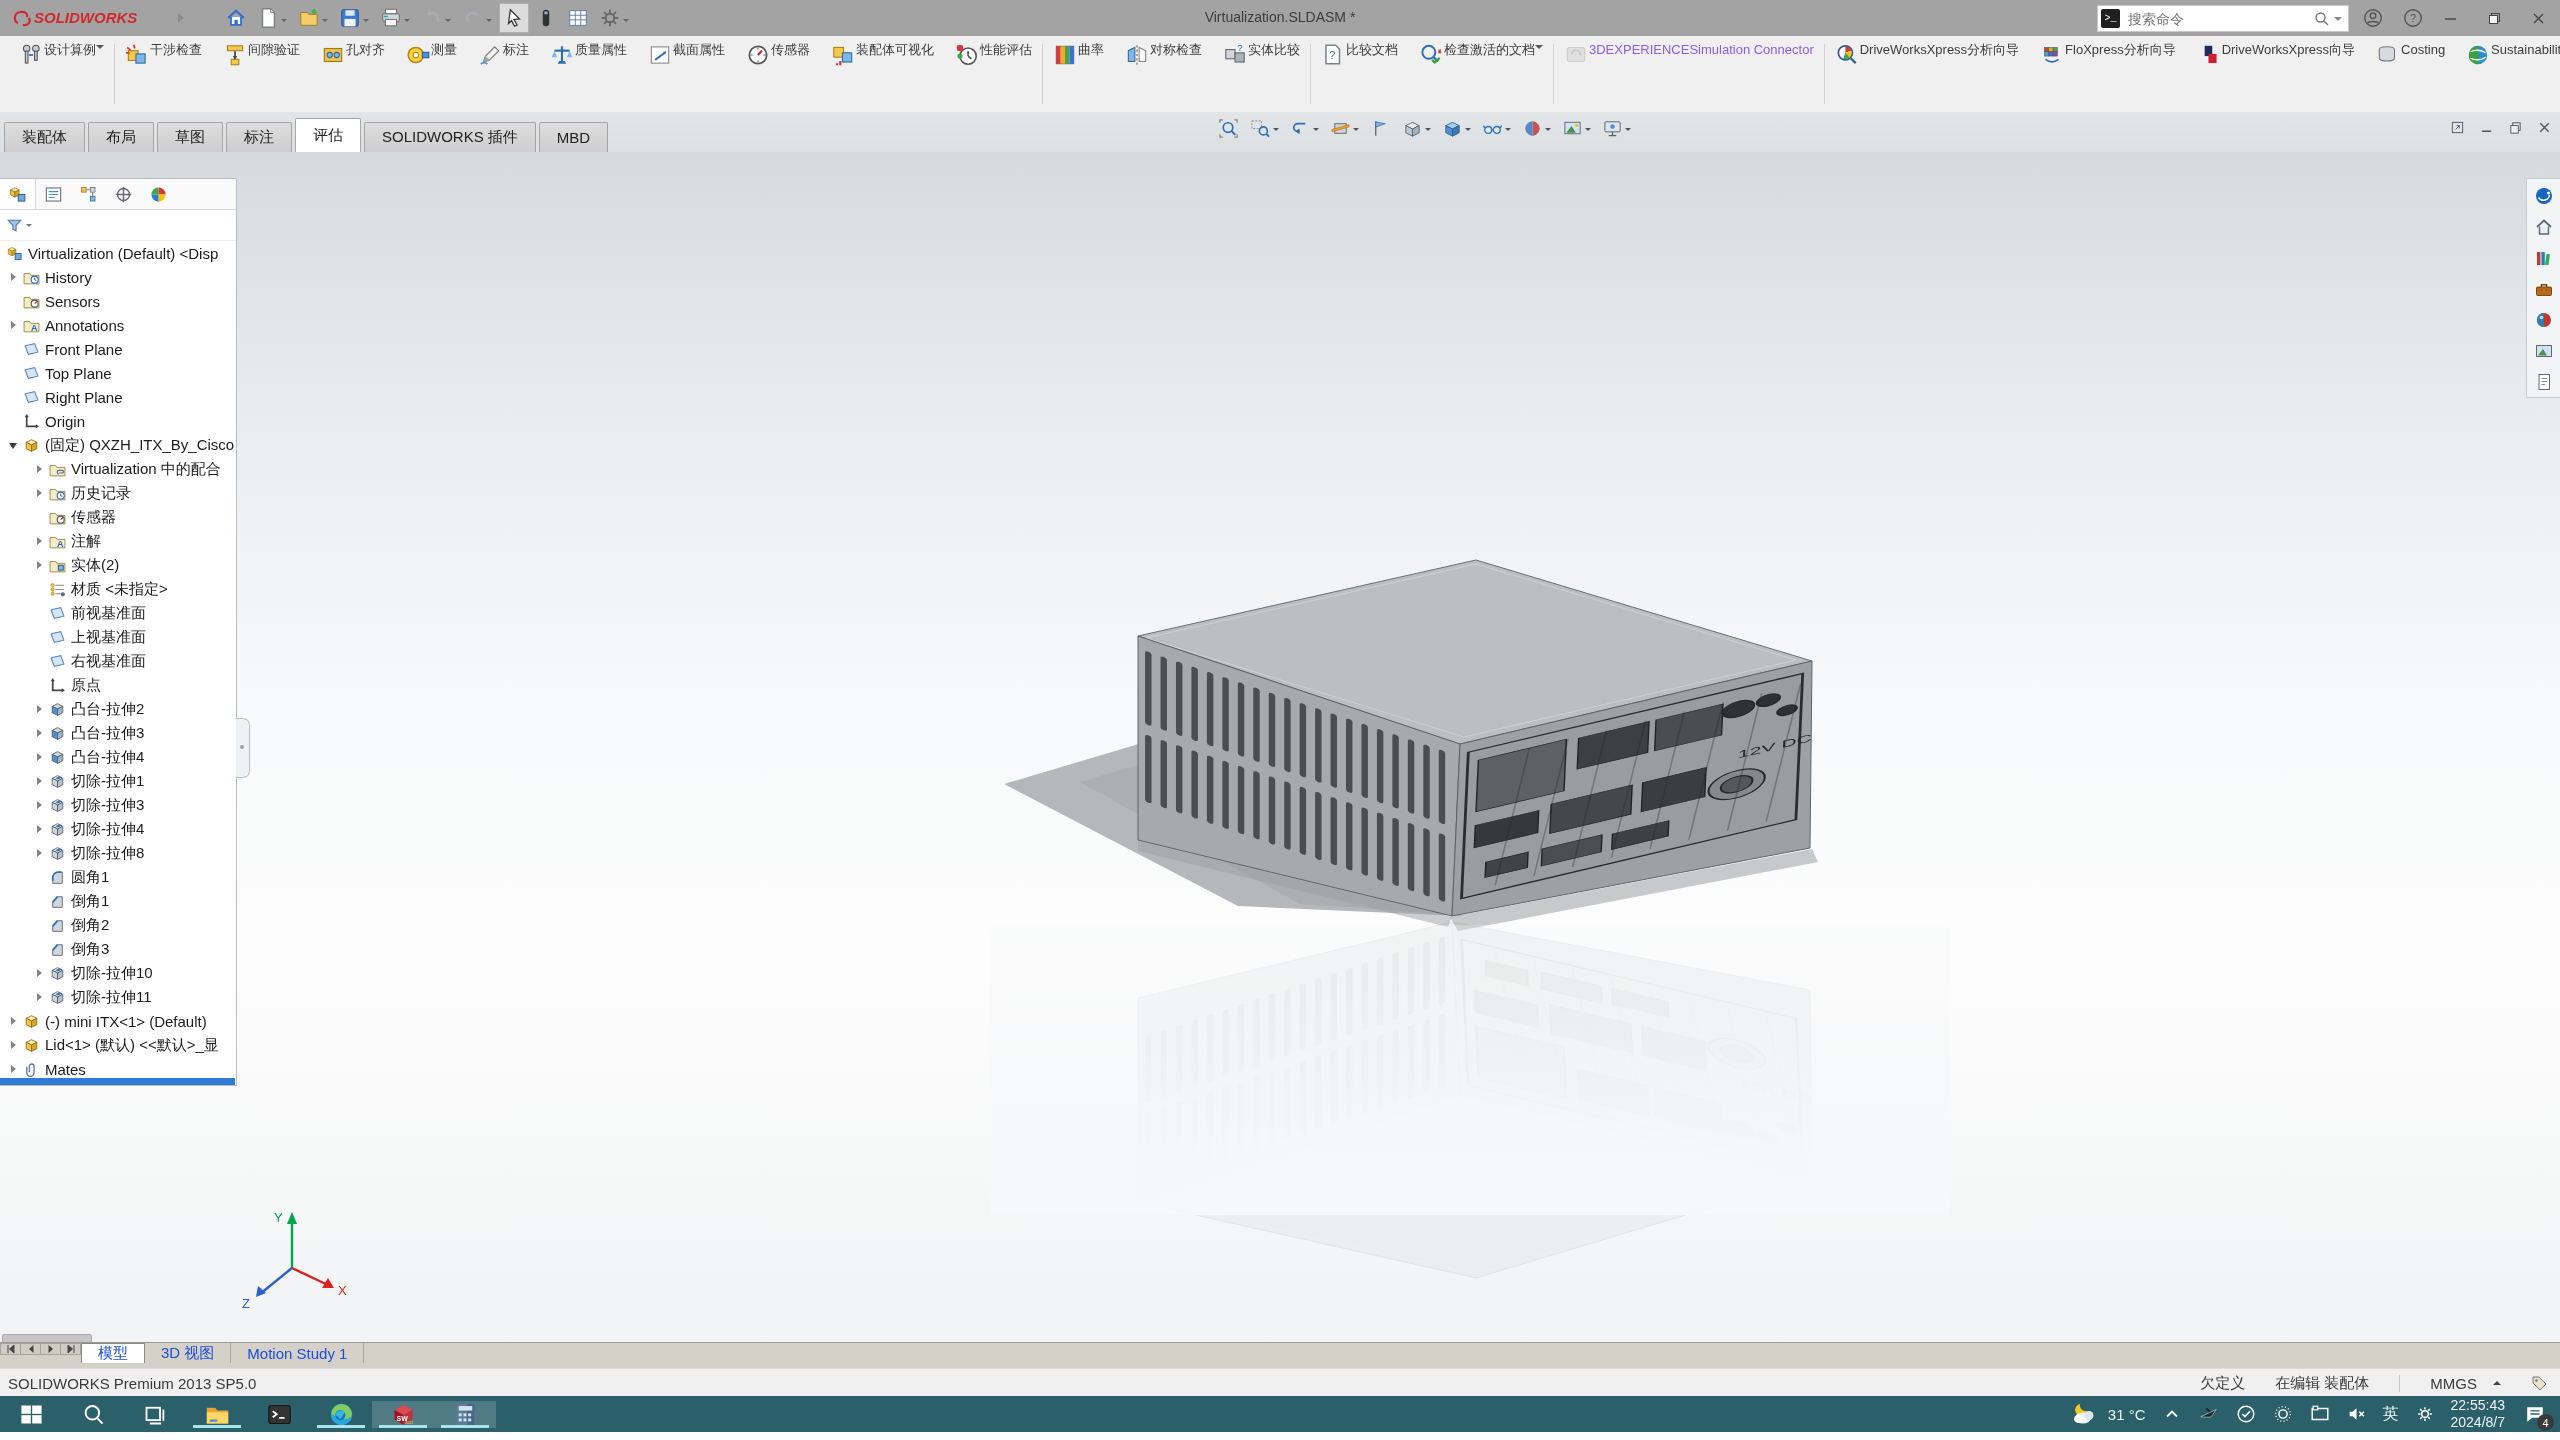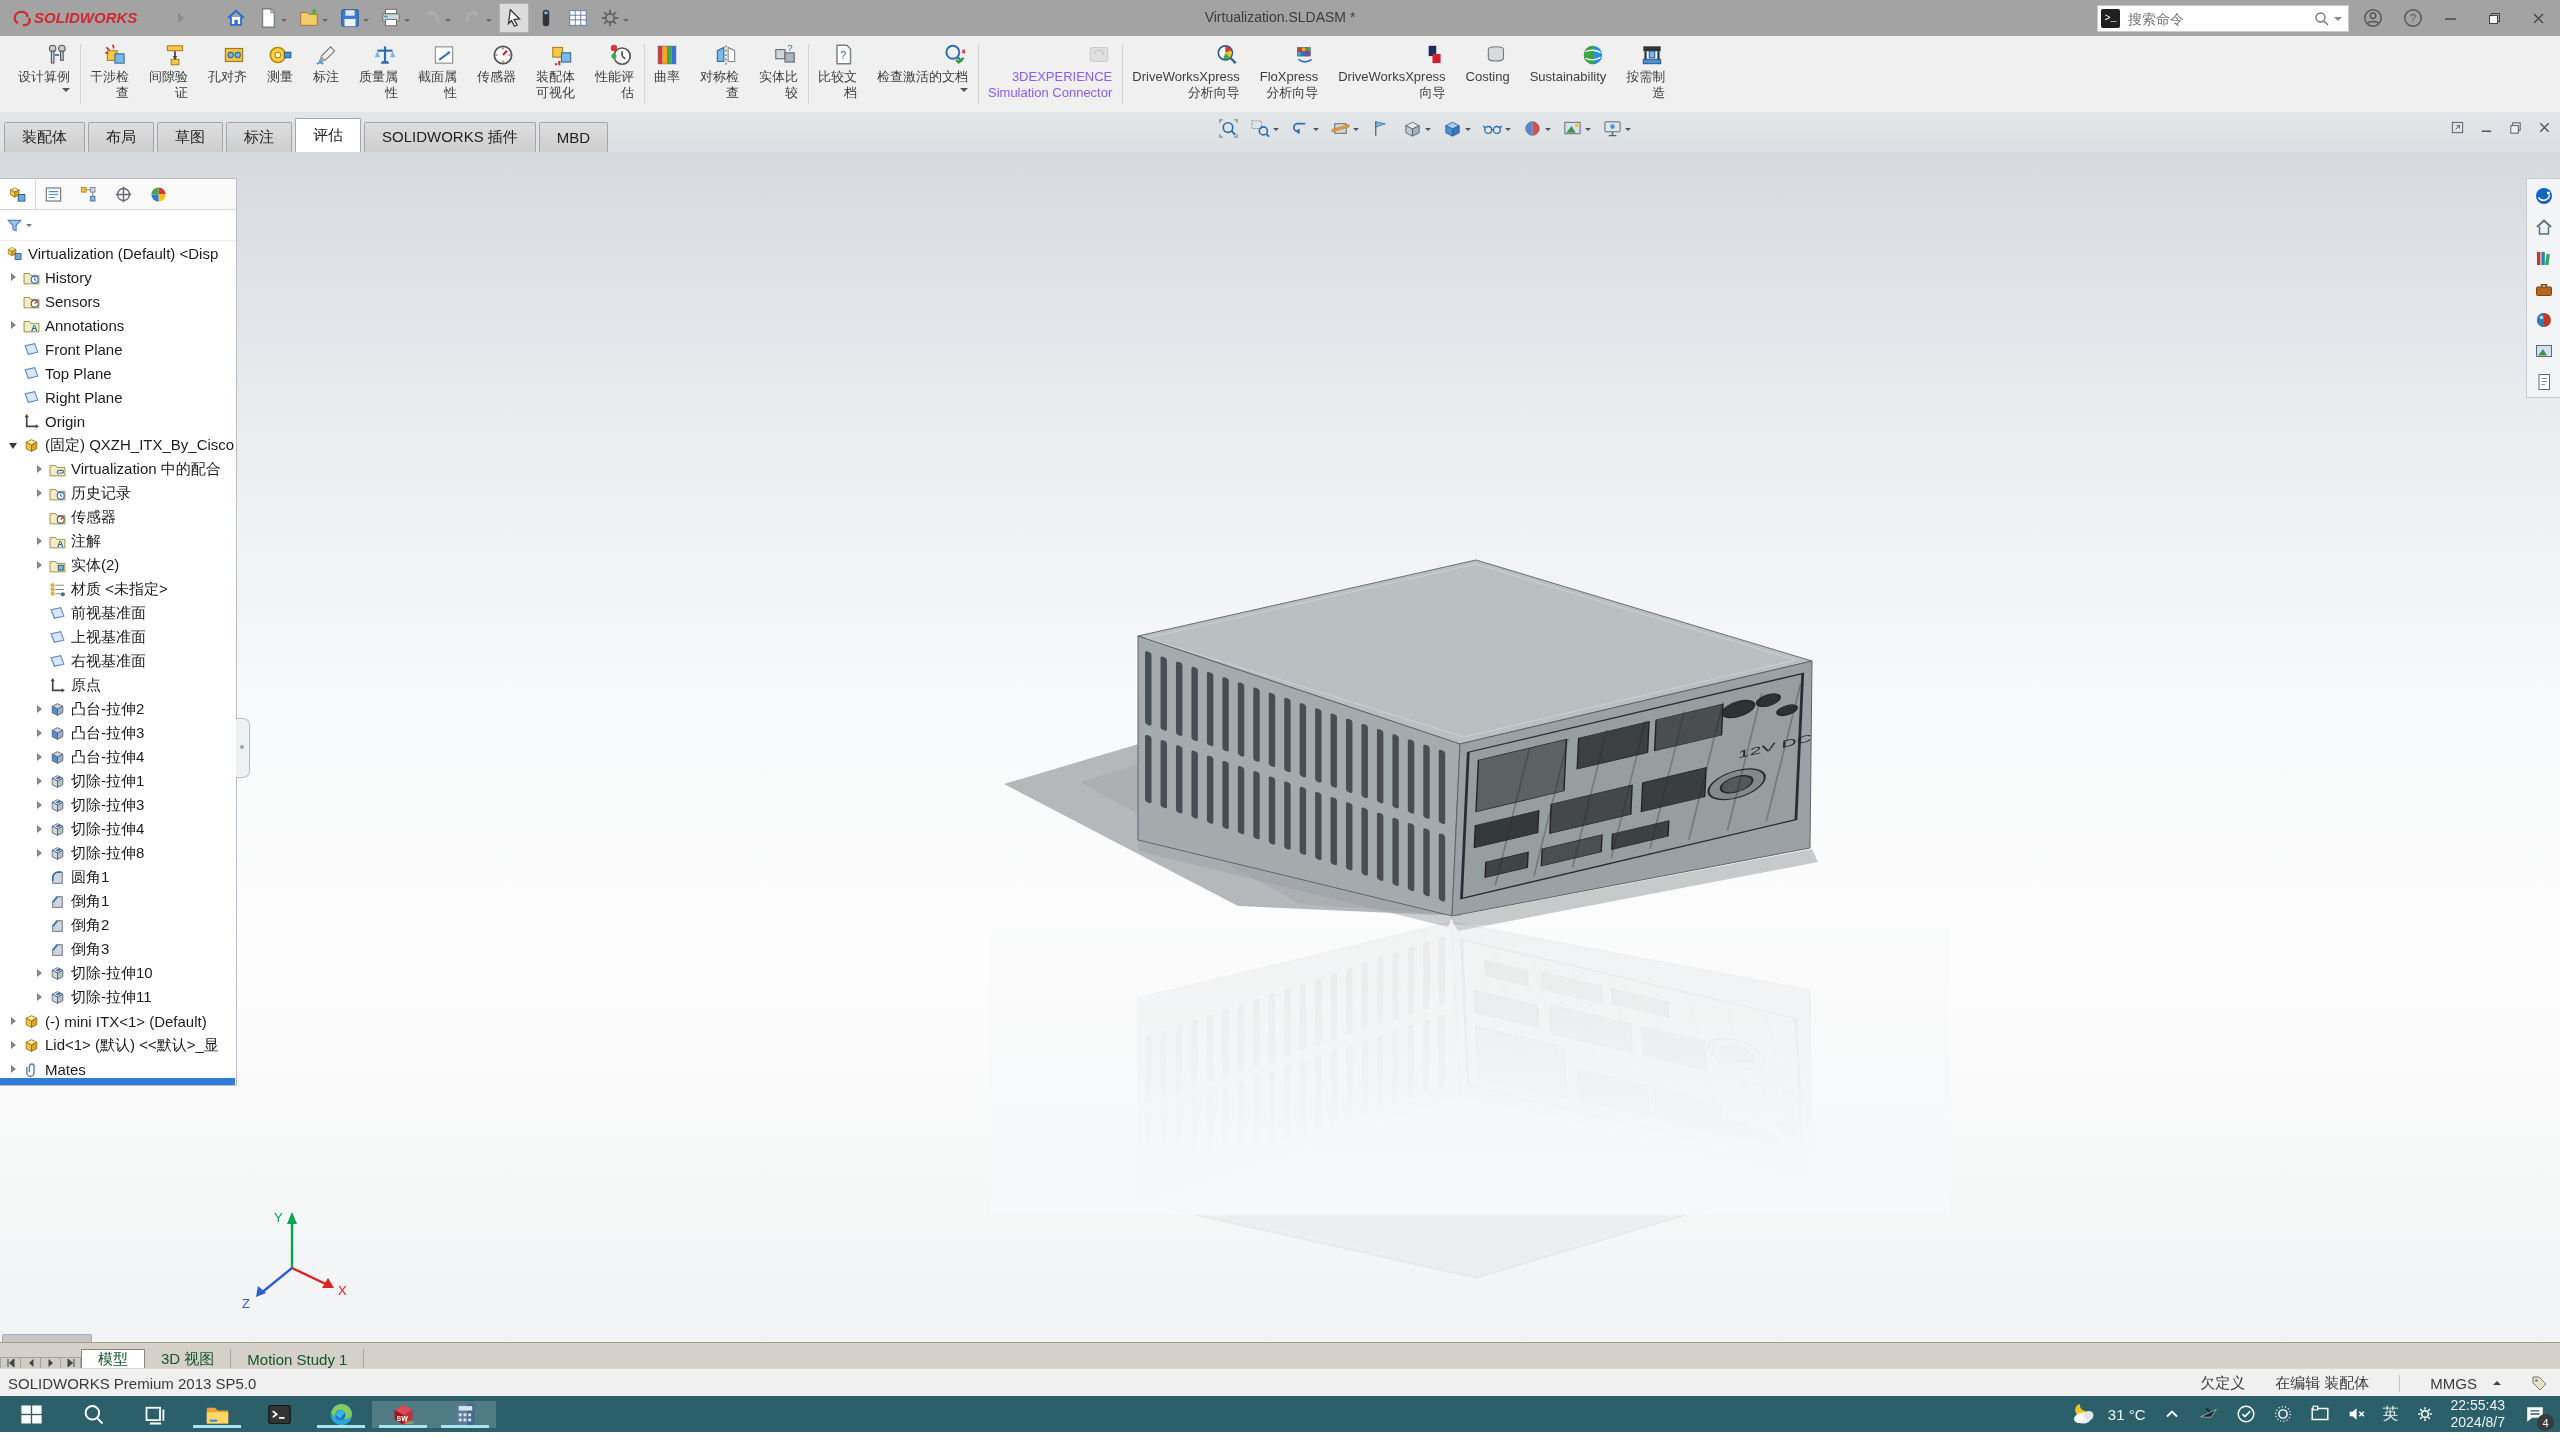--- a/index.html
+++ b/index.html
@@ -21,21 +21,21 @@
 .tsearch .cmdbox{width:19px;height:19px;background:#1f1f1f;color:#fff;font-size:10px;border-radius:2px;display:flex;align-items:center;justify-content:center;margin:0 6px 0 3px;font-family:"Liberation Mono",monospace}
 .tsearch input{flex:1;border:0;outline:0;background:transparent;font-size:14px;color:#444;font-family:inherit;min-width:0}
 .tsearch .mag{width:16px;height:16px;margin-right:2px}
 .tsearch .scaret{width:0;height:0;border:4px solid transparent;border-top-color:#888;margin:4px 6px 0 2px}
 .tbicon{position:absolute;top:7px;width:22px;height:22px}
 .winbtns{position:absolute;right:0;top:0;height:36px;display:flex}
 .wb{width:44px;height:36px;display:flex;align-items:center;justify-content:center}
 .wb svg{width:15px;height:15px}
 
 .ribbon{position:absolute;left:0;top:36px;right:0;height:76px;background:#f0f0f0;border-bottom:1px solid #d6d6d6;display:flex;align-items:stretch;padding-left:8px}
-.rbtn{position:relative;display:flex;flex-direction:column;align-items:flex-end;padding:6px 10px 0}
+.rbtn{position:relative;display:flex;align-items:flex-start;padding:6px 10px 0}
 .rbtn .ric{width:26px;height:26px;margin-bottom:1px}
 .rlbl{font-size:13px;line-height:16px;color:#3d3d3d;text-align:center;white-space:nowrap}
 .rlbl:empty{display:none}
 .rbtn.disabled .rlbl{color:#8b5cf6}
 .rbtn.disabled .ric{opacity:.45;filter:grayscale(1)}
 .dd{display:none}
 .dd.show{display:block;width:0;height:0;border:4px solid transparent;border-top-color:#555;margin-top:3px}
 .gsep{display:none}
 .gsep.show{display:block;position:absolute;right:-1px;top:8px;bottom:8px;width:1px;background:#d4d4d4}
 
@@ -75,21 +75,21 @@
 .tlabel{overflow:hidden}
 .panel-bluebar{position:absolute;left:0;right:1px;bottom:0;height:7px;background:#2e7cd6}
 .splitter{position:absolute;left:236px;top:718px;width:13px;height:58px;background:#eef1f3;border:1px solid #b7bec4;border-left:0;border-radius:0 7px 7px 0}
 .splitter::after{content:"";position:absolute;left:4px;top:26px;width:4px;height:4px;border-radius:50%;background:#9aa2a8}
 
 .taskpane{position:absolute;right:0;top:178px;width:34px;height:220px;background:#f3f4f5;border:1px solid #c6ccd1;border-right:0;box-sizing:border-box;display:flex;flex-direction:column;align-items:center;padding-top:5px;gap:7px}
 .taskpane .tpb{width:26px;height:24px;display:flex;align-items:center;justify-content:center}
 .taskpane svg{width:20px;height:20px}
 
 .hscroll{position:absolute;left:2px;top:1334px;width:88px;height:8px;background:#c6c6c6;border:1px solid #ababab;border-radius:2px}
-.bottomtabs{position:absolute;left:0;top:1342px;right:0;height:26px;background:#d5d1c9;border-top:1px solid #9e9a92;display:flex;align-items:flex-end;font-size:15px;color:#14532d}
+.bottomtabs{position:absolute;left:0;top:1342px;right:0;height:26px;background:#d5d1c9;border-top:1px solid #9e9a92;display:flex;align-items:flex-start;font-size:15px;color:#1d4ed8}
 .navbtns{display:flex}
 .nb{width:19px;display:flex;align-items:center;justify-content:center;background:#cfccc4;border:1px solid #a8a49c;border-left-width:0}
 .nb:first-child{border-left-width:1px}
 .nb svg{width:10px;height:10px}
 .btab{display:flex;align-items:center;padding:0 16px;border-right:1px solid #aaa59d}
 .btab.active{background:#fff;border:1px solid #8d8981;border-bottom:0}
 
 .statusbar{position:absolute;left:0;top:1368px;right:0;height:28px;background:#f0f0f0;border-top:1px solid #dadada;display:flex;align-items:center;font-size:15px;color:#3a3a3a}
 .sb-left{padding-left:8px}
 .sb-right{margin-left:auto;display:flex;align-items:center;gap:30px;padding-right:12px}

